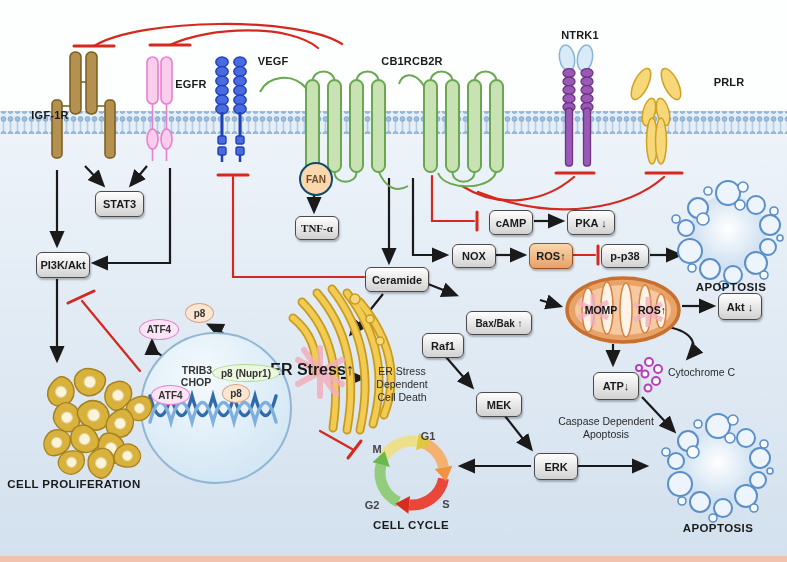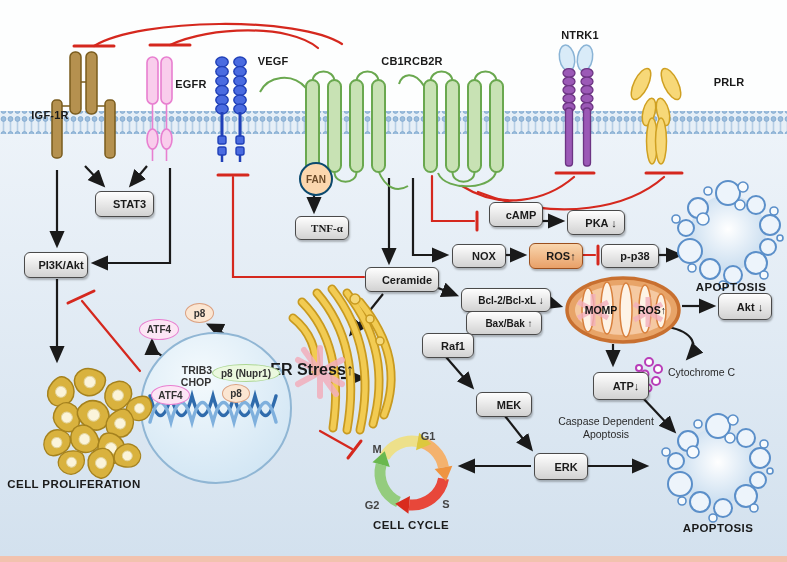--- a/index.html
+++ b/index.html
@@ -11,21 +11,21 @@
            background:linear-gradient(#edf3f9,#d3e1ee);}
   #bg-bottom{left:0;top:556px;width:787px;height:6px;background:#f2c2ae;}
   svg{position:absolute;left:0;top:0;}
   .lbl{position:absolute;transform:translate(-50%,-50%);white-space:nowrap;
        color:#1a1a1a;z-index:5;}
   .rlabel{font-size:11px;font-weight:bold;letter-spacing:.2px;}
   .outcome{font-size:11.5px;font-weight:bold;letter-spacing:.4px;}
   .node{position:absolute;z-index:5;display:flex;align-items:center;justify-content:center;
         background:linear-gradient(#fefefe,#d2d2d2);border:1.6px solid #4a4a4a;
         border-radius:6px;font-size:11px;font-weight:600;color:#1a1a1a;
-        box-shadow:1px 1.5px 2px rgba(0,0,0,.25);white-space:nowrap;padding-left:10px;}
+        box-shadow:1px 1.5px 2px rgba(0,0,0,.25);white-space:nowrap;}
   .node.orange{background:linear-gradient(#f9d6ae,#e8a068);border-color:#9a4f1e;}
   .oval{position:absolute;z-index:6;display:flex;align-items:center;justify-content:center;
         border-radius:50%;font-size:10px;font-weight:600;color:#333;white-space:nowrap;}
   .oval.pink{background:#fce6f5;border:1.5px solid #e87fd0;}
   .oval.peach{background:#fbe6d2;border:1.5px solid #dba181;}
   .oval.green{background:#ebf8df;border:1.5px solid #aed794;}
   .circle-node{position:absolute;z-index:6;display:flex;align-items:center;justify-content:center;
         border-radius:50%;background:#fbd7ae;border:2px solid #0c4a6e;
         font-size:10px;font-weight:bold;color:#6b4a28;}
   .pre{white-space:pre-line;text-align:center;line-height:13px;font-size:10.5px;color:#2a2a2a;}
@@ -352,50 +352,52 @@
   </svg>
 
   <div class="lbl rlabel" style="left:50px;top:87px;margin-top:28px;">IGF-1R</div>
   <div class="lbl rlabel" style="left:191px;top:84px;">EGFR</div>
   <div class="lbl rlabel" style="left:273px;top:61px;">VEGF</div>
   <div class="lbl rlabel" style="left:412px;top:61px;">CB1RCB2R</div>
   <div class="lbl rlabel" style="left:580px;top:35px;">NTRK1</div>
   <div class="lbl rlabel" style="left:729px;top:82px;">PRLR</div>
 
   <div class="node" style="left:95px;top:191px;width:47px;height:24px;">STAT3</div>
-  <div class="node" style="left:24px;top:252px;width:52px;height:24px;">PI3K/Akt</div>
+  <div class="node" style="left:36px;top:252px;width:52px;height:24px;">PI3K/Akt</div>
   <div class="circle-node" style="left:299px;top:162px;width:30px;height:30px;">FAN</div>
   <div class="node" style="left:295px;top:216px;width:42px;height:22px;font-family:Liberation Serif, serif;">TNF-α</div>
   <div class="node" style="left:365px;top:267px;width:62px;height:23px;">Ceramide</div>
-  <div class="node" style="left:489px;top:202px;width:42px;height:23px;">cAMP</div>
+  <div class="node" style="left:489px;top:210px;width:42px;height:23px;">cAMP</div>
   <div class="node" style="left:567px;top:210px;width:46px;height:23px;">PKA ↓</div>
   <div class="node" style="left:452px;top:244px;width:42px;height:22px;">NOX</div>
   <div class="node orange" style="left:529px;top:243px;width:42px;height:24px;">ROS↑</div>
   <div class="node" style="left:601px;top:244px;width:46px;height:22px;">p-p38</div>
-  <div class="node" style="left:461px;top:288px;width:78px;height:22px;font-size:10px;">Bcl-2/Bcl-xL ↓</div>
   <div class="node" style="left:466px;top:311px;width:64px;height:22px;font-size:10px;">Bax/Bak ↑</div>
   <div class="node" style="left:422px;top:333px;width:40px;height:23px;">Raf1</div>
   <div class="node" style="left:476px;top:392px;width:44px;height:23px;">MEK</div>
   <div class="node" style="left:534px;top:453px;width:42px;height:25px;">ERK</div>
   <div class="node" style="left:593px;top:372px;width:44px;height:26px;">ATP↓</div>
   <div class="node" style="left:718px;top:293px;width:42px;height:25px;">Akt ↓</div>
 
   <div class="lbl mito-lbl" style="left:601px;top:310px;">MOMP</div>
   <div class="lbl mito-lbl" style="left:652px;top:310px;">ROS↑</div>
 
   <div class="lbl nuc-txt" style="left:197px;top:370px;">TRIB3</div>
   <div class="lbl nuc-txt" style="left:196px;top:382px;">CHOP</div>
   <div class="oval pink" style="left:139px;top:319px;width:38px;height:19px;">ATF4</div>
   <div class="oval peach" style="left:185px;top:303px;width:27px;height:18px;">p8</div>
   <div class="oval pink" style="left:151px;top:385px;width:37px;height:18px;">ATF4</div>
   <div class="oval green" style="left:212px;top:364px;width:66px;height:16px;">p8 (Nupr1)</div>
   <div class="oval peach" style="left:222px;top:384px;width:26px;height:17px;">p8</div>
 
   <div class="lbl" style="left:312px;top:370px;font-size:16px;font-weight:bold;">ER Stress↑</div>
 
+  <div class="lbl pre" style="left:402px;top:384px;">ER Stress
+Dependent
+Cell Death</div>
   <div class="lbl pre" style="left:606px;top:428px;">Caspase Dependent
 Apoptosis</div>
   <div class="abs tiny" style="left:668px;top:366px;z-index:5;">Cytochrome C</div>
 
   <div class="lbl outcome" style="left:74px;top:484px;">CELL PROLIFERATION</div>
   <div class="lbl outcome" style="left:411px;top:525px;">CELL CYCLE</div>
   <div class="lbl outcome" style="left:731px;top:287px;">APOPTOSIS</div>
   <div class="lbl outcome" style="left:718px;top:528px;">APOPTOSIS</div>
 
   <div class="lbl phase" style="left:377px;top:449px;">M</div>

